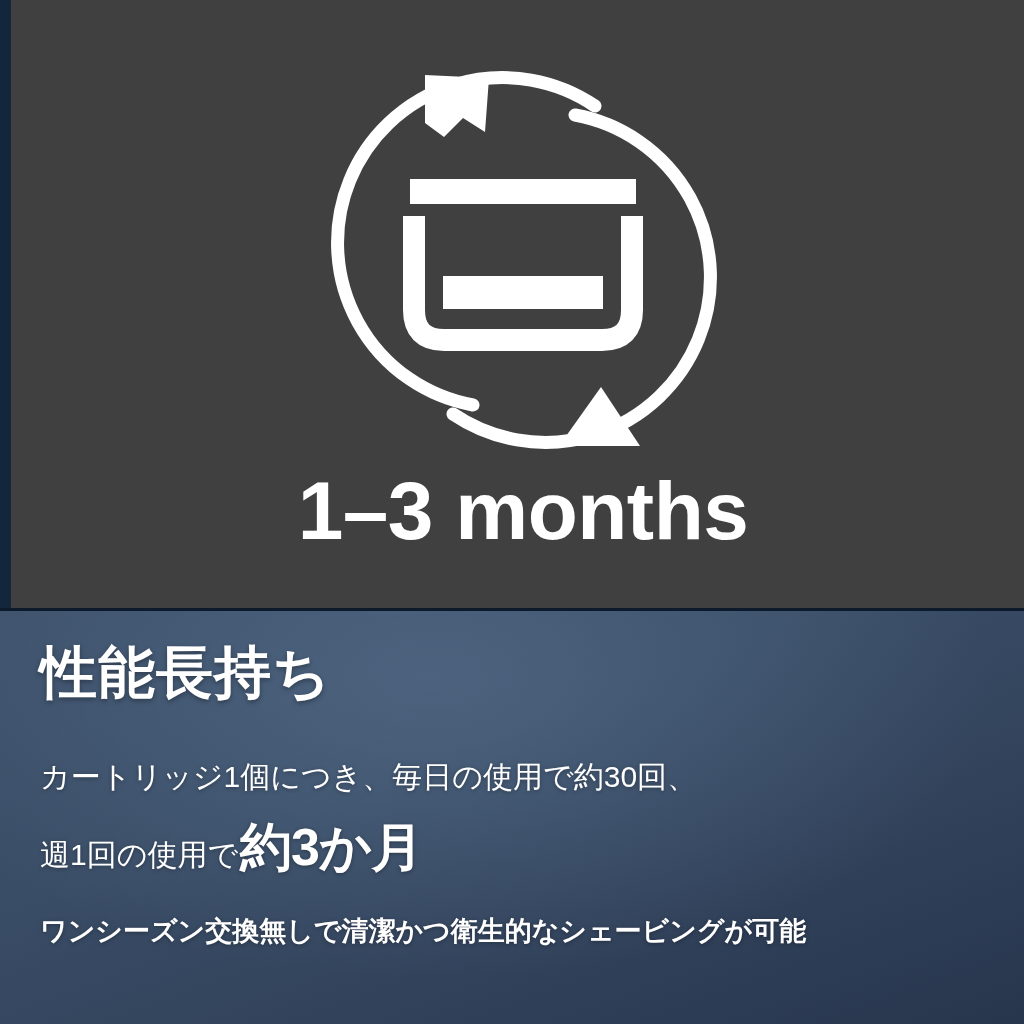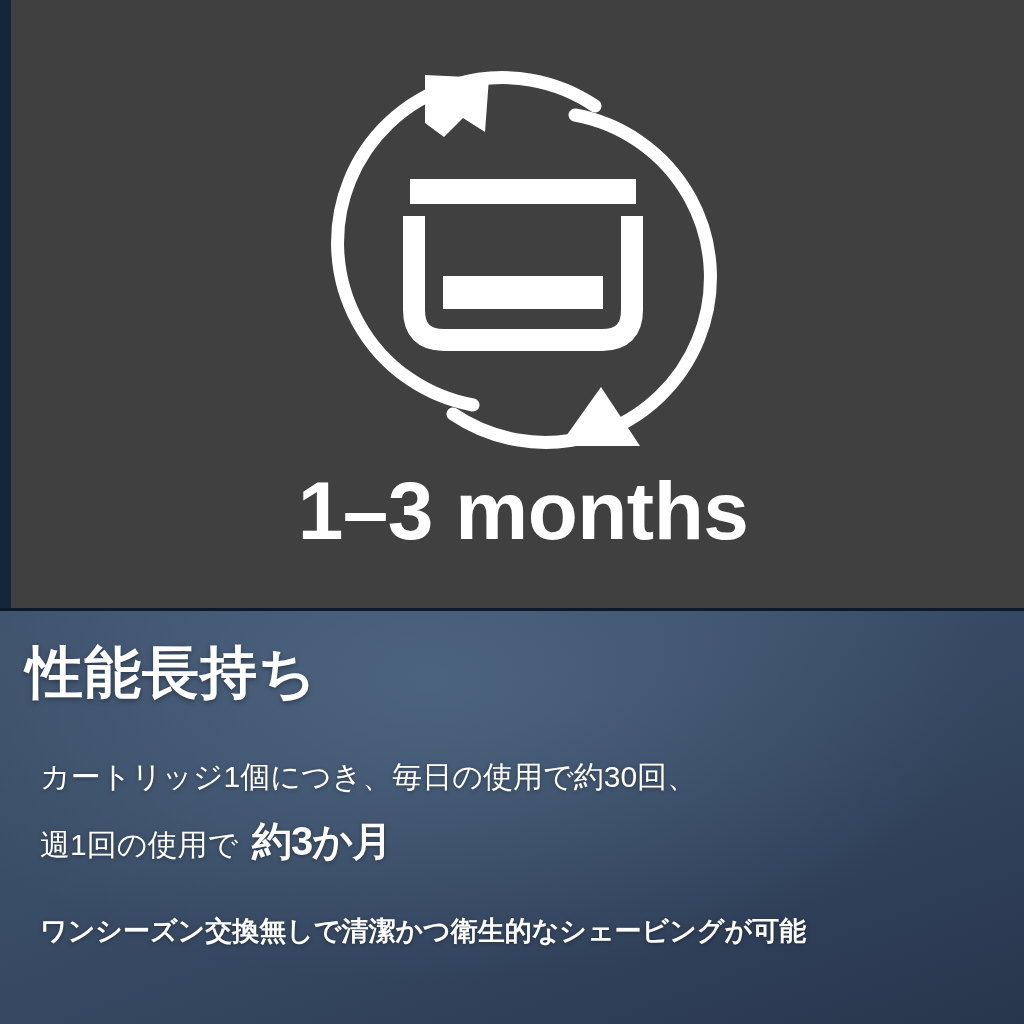--- a/index.html
+++ b/index.html
@@ -69,21 +69,21 @@
     top: 611px;
     width: 1024px;
     height: 413px;
     background:
       radial-gradient(ellipse 780px 420px at 42% 16%, rgba(90,116,146,0.55) 0%, rgba(90,116,146,0.0) 72%),
       linear-gradient(160deg, #3d506a 0%, #3a4d66 38%, #31415a 70%, #27364d 100%);
     overflow: hidden;
   }
   .bp-title {
     position: absolute;
-    left: 26px;
+    left: 40px;
     top: 33px;
     color: #ffffff;
     font-size: 57px;
     font-weight: 700;
     line-height: 1;
     letter-spacing: 1px;
     text-shadow: 0 2px 5px rgba(0,0,0,0.35);
   }
   .bp-line {
     position: absolute;
@@ -93,26 +93,25 @@
     text-shadow: 0 1px 4px rgba(0,0,0,0.35);
     margin-left: 8px;
   }
   .bp-line1 { top: 151px; font-size: 30px; line-height: 1; }
   .bp-line2 {
     top: 210px;
     font-size: 30px;
     line-height: 1;
     display: flex;
     align-items: baseline;
-    gap: 12px;
   }
   .bp-line3 { top: 307px; font-size: 27px; line-height: 1; font-weight: bold; }
 
   .big-emph {
-    font-size: 40px;
+    font-size: 52px;
     font-weight: 700;
     line-height: 1;
     letter-spacing: -1px;
     padding: 0 2px;
   }
 </style>
 </head>
 <body>
 
 <div id="page">

